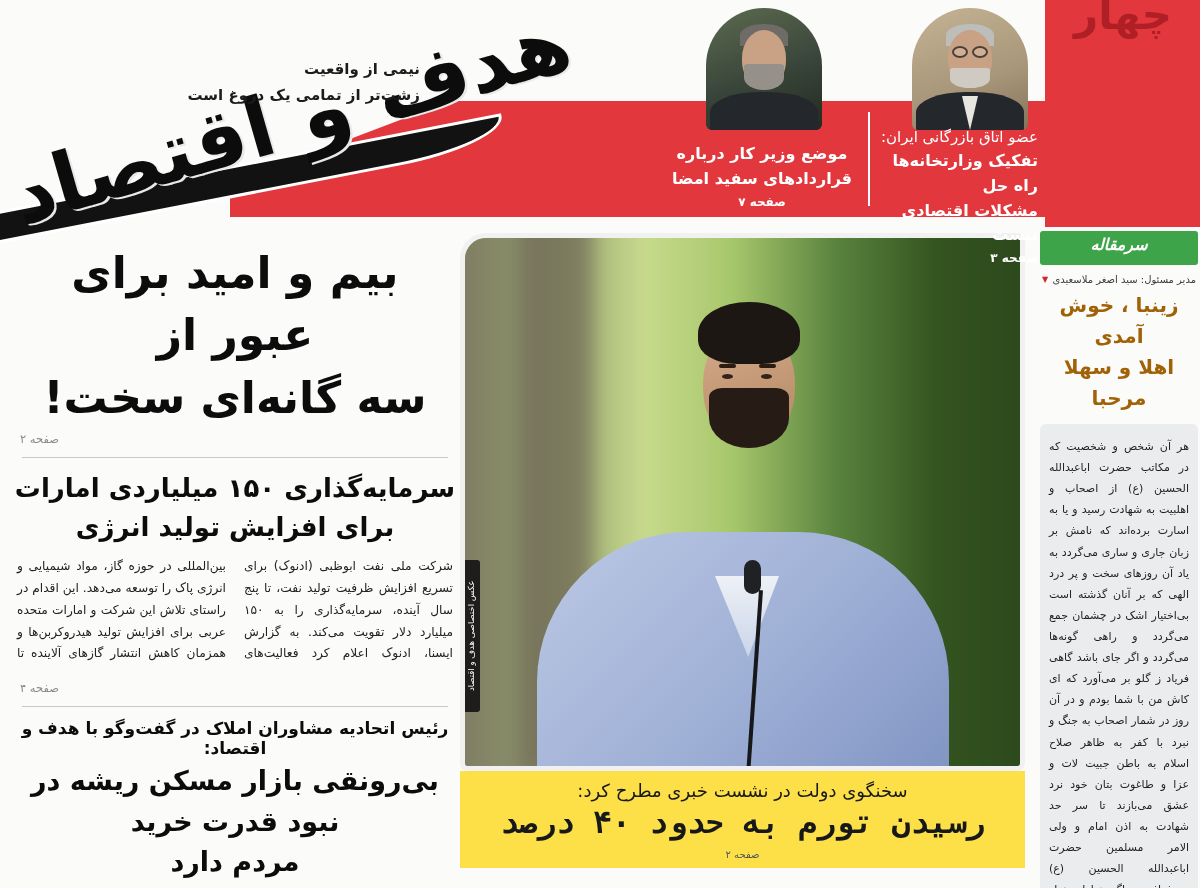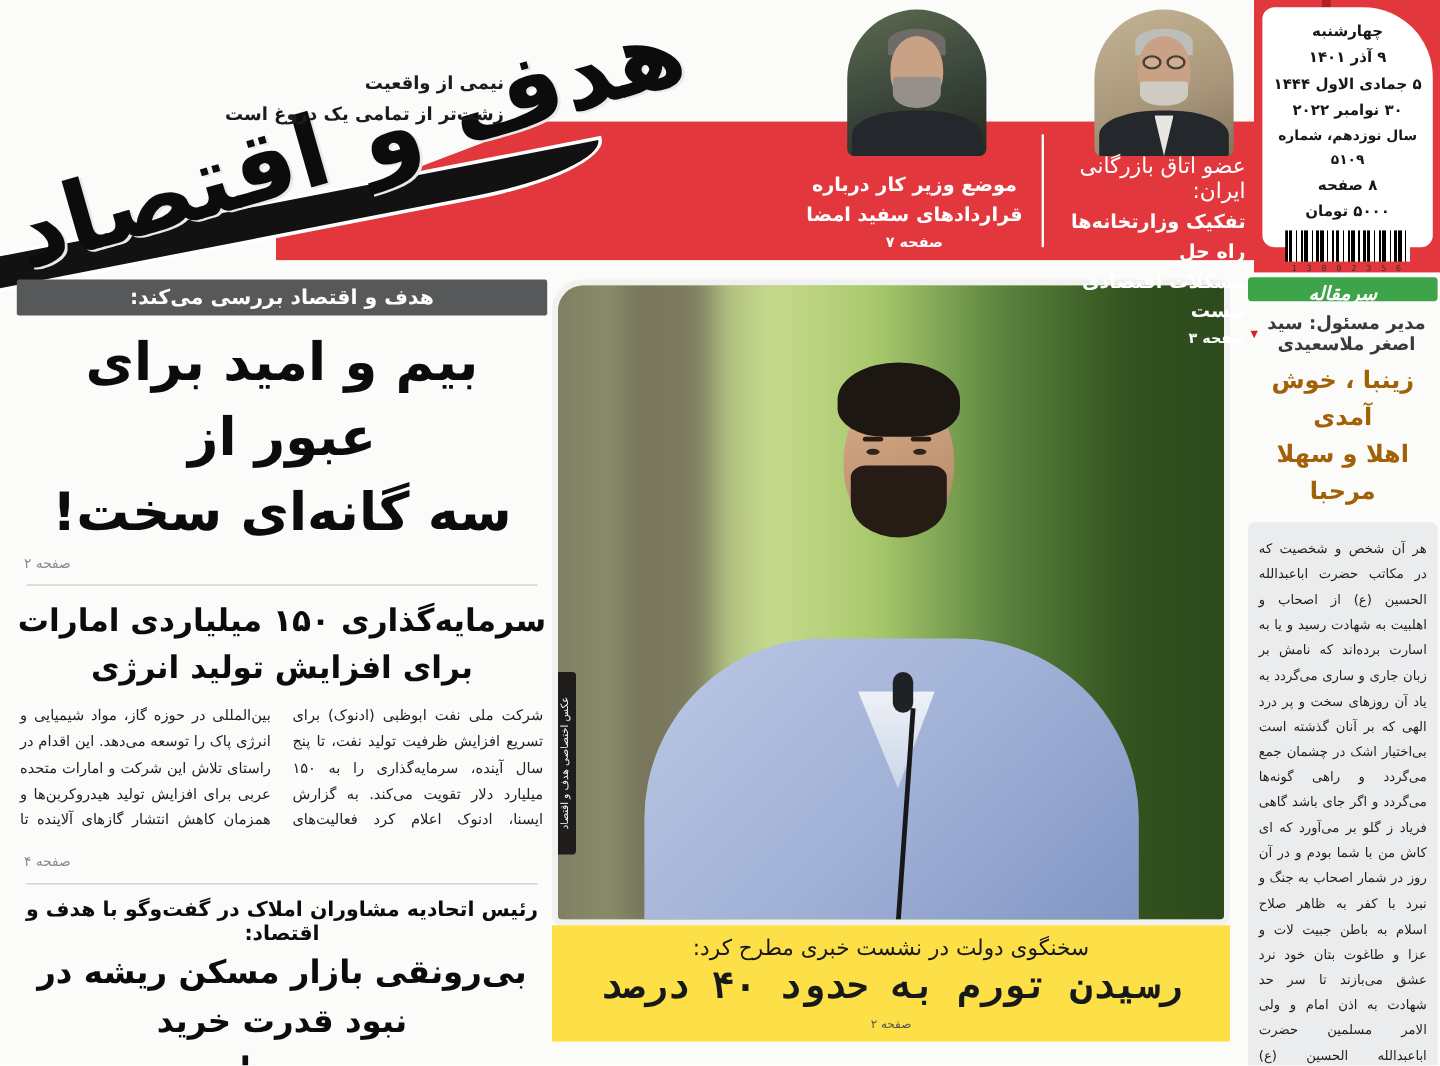--- a/index.html
+++ b/index.html
@@ -31,21 +31,21 @@
   .po-beard{position:absolute;left:38px;top:56px;width:40px;height:26px;border-radius:10% 10% 48% 48%;background:#95908a;}
   .po-beardB{background:#cfcac2;height:20px;top:60px;}
   .po-glasses{position:absolute;left:40px;top:38px;width:36px;height:12px;display:flex;gap:4px;}
   .po-glasses i{flex:1;border:2px solid #4a4136;border-radius:50%;background:rgba(255,255,255,.15);}
   .po-body{position:absolute;left:4px;bottom:-6px;width:108px;height:44px;border-radius:46% 46% 0 0;background:#24272b;}
   .po-shirt{position:absolute;left:50px;bottom:0;width:16px;height:34px;background:#e8e6e1;
             clip-path:polygon(0 0,100% 0,50% 100%);}
   .teaser{position:absolute;z-index:3;color:#ffffff;direction:rtl;}
   .teaser-1{left:640px;top:142px;width:244px;text-align:center;}
   .teaser-2{left:876px;top:128px;width:162px;text-align:right;}
-  .teaser-kicker{font-size:18px;margin-bottom:3px;}
+  .teaser-kicker{font-size:15px;margin-bottom:3px;}
   .teaser-title{font-size:16px;font-weight:bold;line-height:1.55;}
   .teaser-page{font-size:12px;margin-top:3px;font-weight:bold;}
   .teaser-divider{position:absolute;left:868px;top:112px;width:2px;height:94px;background:#ffffff;z-index:3;}
   
   .datebox{position:absolute;left:1052px;top:6px;width:142px;height:200px;background:#ffffff;z-index:2;
            border-radius:10px 58px 10px 10px;text-align:center;direction:rtl;padding-top:9px;box-sizing:border-box;}
   .datebox div{font-size:12.5px;font-weight:bold;color:#171717;line-height:1.75;}
   .datebox .issue{font-size:11.5px;}
   .barcode{width:104px;height:26px;margin:5px auto 0;background:repeating-linear-gradient(90deg,
            #000 0 2px,#fff 2px 3px,#000 3px 6px,#fff 6px 9px,#000 9px 10px,#fff 10px 13px);}
@@ -84,25 +84,25 @@
                 writing-mode:vertical-rl;transform:rotate(180deg);font-size:8.5px;letter-spacing:1px;
                 text-align:center;border-radius:3px 0 0 3px;padding:3px 1px;box-sizing:border-box;}
   
   .photo-caption{position:absolute;left:460px;top:771px;width:565px;height:97px;background:#fde047;
                  text-align:center;direction:rtl;color:#17181a;}
   .pc-kicker{font-size:18px;margin-top:9px;}
   .pc-headline{font-size:31px;font-weight:bold;margin-top:3px;font-family:Liberation Mono, monospace;}
   .pc-page{font-size:10px;color:#555;margin-top:7px;}
   
   .rightcol{position:absolute;left:1040px;top:231px;width:158px;direction:rtl;}
-  .ed-header{background:#3ea44a;color:#fff;height:20px;line-height:27px;text-align:center;
+  .ed-header{background:#3ea44a;color:#fff;height:34px;line-height:27px;text-align:center;
              font-size:16px;font-weight:bold;font-style:italic;border-radius:3px;}
   .ed-byline{display:flex;direction:ltr;align-items:center;justify-content:space-between;margin-top:9px;padding:0 2px;}
   .ed-byline .tri{color:#d6232b;font-size:8px;}
-  .ed-byline .nm{font-size:15px;font-weight:bold;color:#3a3a3a;text-align:center;}
+  .ed-byline .nm{font-size:10px;font-weight:normal;color:#3a3a3a;}
   .ed-title{font-size:20px;font-weight:bold;text-align:center;line-height:1.55;margin-top:5px;color:#a16207;}
   .ed-body{margin-top:10px;background:#ebeced;border-radius:6px;padding:12px 9px;font-size:11px;
            line-height:1.92;text-align:justify;color:#1f1f1f;height:496px;overflow:hidden;box-sizing:border-box;}
 </style>
 </head>
 <body>
 
 <div class="page">
 
   <div class="red-band"></div>
@@ -137,34 +137,22 @@
     <div class="teaser-page">صفحه ۷</div>
   </div>
   <div class="teaser-divider"></div>
   <div class="teaser teaser-2">
     <div class="teaser-kicker">عضو اتاق بازرگانی ایران:</div>
     <div class="teaser-title pre">تفکیک وزارتخانه‌ها راه حل
 مشکلات اقتصادی نیست</div>
     <div class="teaser-page">صفحه ۳</div>
   </div>
 
-  <div class="datebox">
-    <div>چهارشنبه</div>
-    <div>۹ آذر ۱۴۰۱</div>
-    <div>۵ جمادی الاول ۱۴۴۴</div>
-    <div>۳۰ نوامبر ۲۰۲۲</div>
-    <div class="issue">سال نوزدهم، شماره ۵۱۰۹</div>
-    <div>۸ صفحه</div>
-    <div>۵۰۰۰ تومان</div>
-    <div class="barcode"></div>
-    <div class="barcode-num">1 3 8 0 2 3 5 6</div>
-  </div>
 
   <div class="leftcol">
-    <div class="kicker-bar">هدف و اقتصاد بررسی می‌کند:</div>
     <div class="lead-headline pre">بیم و امید برای عبور از
 سه گانه‌ای سخت!</div>
     <div class="page-ref">صفحه ۲</div>
     <div class="rule"></div>
 
     <div class="h2 pre">سرمایه‌گذاری ۱۵۰ میلیاردی امارات
 برای افزایش تولید انرژی</div>
     <div class="body2">شرکت ملی نفت ابوظبی (ادنوک) برای تسریع افزایش ظرفیت تولید نفت، تا پنج سال آینده، سرمایه‌گذاری را به ۱۵۰ میلیارد دلار تقویت می‌کند. به گزارش ایسنا، ادنوک اعلام کرد فعالیت‌های بین‌المللی در حوزه گاز، مواد شیمیایی و انرژی پاک را توسعه می‌دهد. این اقدام در راستای تلاش این شرکت و امارات متحده عربی برای افزایش تولید هیدروکربن‌ها و همزمان کاهش انتشار گازهای آلاینده تا سال ۲۰۵۰، انجام می‌شود. این تصمیمات در نشست سالانه هیات مدیره که در راس آن شیخ محمد بن زاید، رئیس امارات متحده عربی حضور دارد، گرفته شد. امارات و عربستان سعودی...</div>
     <div class="page-ref">صفحه ۴</div>
     <div class="rule"></div>

